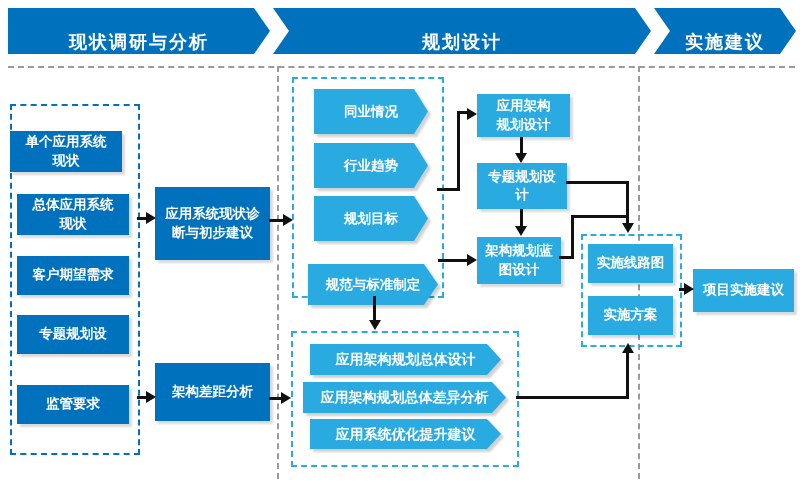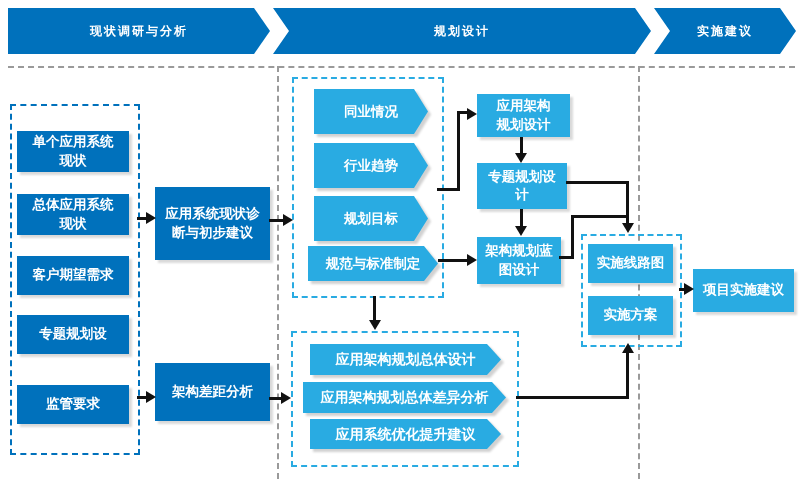--- a/index.html
+++ b/index.html
@@ -11,22 +11,22 @@
   }
   html,body{margin:0;padding:0;background:var(--background);}
   .stage{
     position:relative;width:800px;height:483px;overflow:hidden;
     background:var(--background);
     font-family:"Liberation Sans","DejaVu Sans",sans-serif;
   }
   
   .phases{position:absolute;left:8px;top:8px;width:788px;height:46px;display:flex;gap:3px;}
   .phase{
-    background:var(--primary);color:#fff;font-weight:bold;font-size:12px;letter-spacing:2px;
-    display:flex;align-items:center;justify-content:center;height:100%;
+    background:var(--primary);color:#fff;font-weight:bold;font-size:18px;letter-spacing:2px;
+    display:flex;align-items:flex-end;justify-content:center;height:100%;
   }
   .phase.first{clip-path:polygon(0 0,calc(100% - 16px) 0,100% 50%,calc(100% - 16px) 100%,0 100%);}
   .phase.mid{clip-path:polygon(0 0,calc(100% - 16px) 0,100% 50%,calc(100% - 16px) 100%,0 100%,16px 50%);}
   
   .hsep{position:absolute;border-top:2px dashed var(--separator);}
   .vsep{position:absolute;border-left:2px dashed var(--separator);}
   
   .group-dark{position:absolute;border:2px dashed var(--primary);}
   .group-cyan{position:absolute;border:2px dashed var(--accent);}
   
@@ -71,21 +71,21 @@
     <div class="phase mid" style="width:142px">
       <span class="lbl">实施建议</span>
     </div>
   </div>
 
   <div class="hsep" style="left:8px;top:66px;width:787px"></div>
   <div class="vsep" style="left:277px;top:66px;height:413px"></div>
   <div class="vsep" style="left:638px;top:66px;height:413px"></div>
 
   <div class="group-dark" style="left:10px;top:104px;width:126px;height:347px"></div>
-  <div class="box" style="left:17px;top:131px;width:112px;height:41px">
+  <div class="box" style="left:10px;top:131px;width:112px;height:41px">
     <span class="lbl">单个应用系统
 现状</span>
   </div>
   <div class="box" style="left:17px;top:194px;width:112px;height:41px">
     <span class="lbl">总体应用系统
 现状</span>
   </div>
   <div class="box" style="left:17px;top:256px;width:112px;height:39px">
     <span class="lbl">客户期望需求</span>
   </div>
@@ -113,21 +113,21 @@
   <div class="chev" style="left:314px;top:143px;width:114px;height:45px">
     <div class="chev-inner">
         <span class="lbl">行业趋势</span>
       </div>
   </div>
   <div class="chev" style="left:314px;top:196px;width:114px;height:45px">
     <div class="chev-inner">
         <span class="lbl">规划目标</span>
       </div>
   </div>
-  <div class="chev" style="left:308px;top:246px;width:130px;height:35px">
+  <div class="chev" style="left:308px;top:264px;width:130px;height:41px">
     <div class="chev-inner">
         <span class="lbl">规范与标准制定</span>
       </div>
   </div>
 
   <div class="cbox" style="left:477px;top:94px;width:93px;height:43px">
     <span class="lbl">应用架构
 规划设计</span>
   </div>
   <div class="cbox" style="left:477px;top:163px;width:90px;height:46px">

